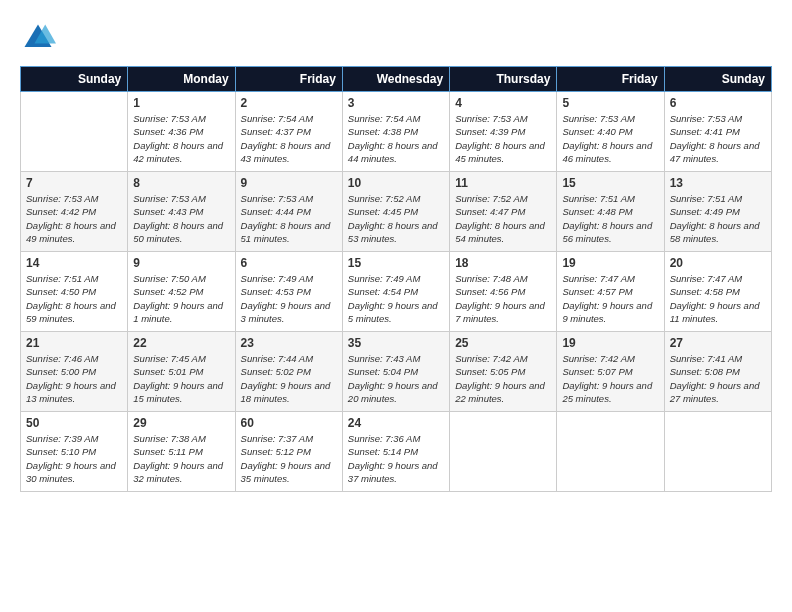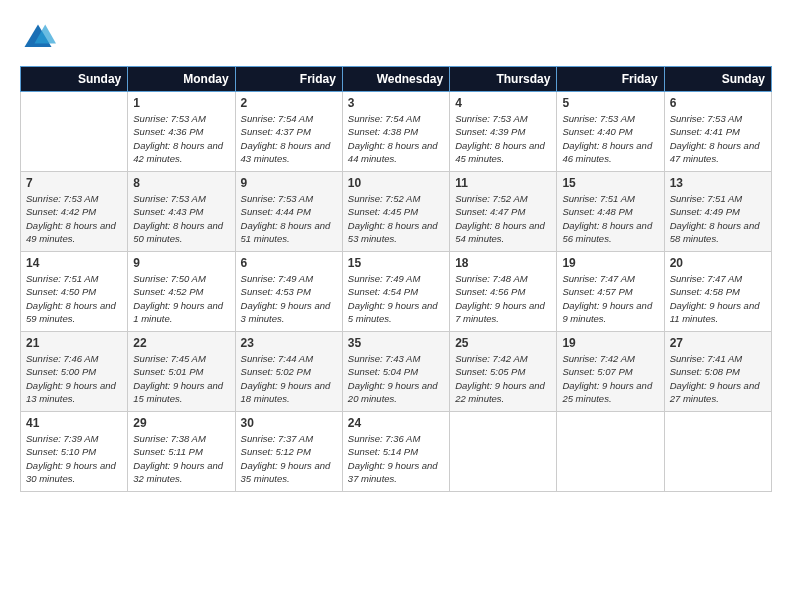--- a/index.html
+++ b/index.html
@@ -248,29 +248,29 @@
             <span class="day-number">19</span>
             <div class="day-info">Sunrise: 7:42 AM<br>Sunset: 5:07 PM<br>Daylight: 9 hours and 25 minutes.</div>
           </td>
           <td>
             <span class="day-number">27</span>
             <div class="day-info">Sunrise: 7:41 AM<br>Sunset: 5:08 PM<br>Daylight: 9 hours and 27 minutes.</div>
           </td>
         </tr>
         <tr>
           <td>
-            <span class="day-number">41</span>
+            <span class="day-number">50</span>
             <div class="day-info">Sunrise: 7:39 AM<br>Sunset: 5:10 PM<br>Daylight: 9 hours and 30 minutes.</div>
           </td>
           <td>
             <span class="day-number">29</span>
             <div class="day-info">Sunrise: 7:38 AM<br>Sunset: 5:11 PM<br>Daylight: 9 hours and 32 minutes.</div>
           </td>
           <td>
-            <span class="day-number">30</span>
+            <span class="day-number">60</span>
             <div class="day-info">Sunrise: 7:37 AM<br>Sunset: 5:12 PM<br>Daylight: 9 hours and 35 minutes.</div>
           </td>
           <td>
             <span class="day-number">24</span>
             <div class="day-info">Sunrise: 7:36 AM<br>Sunset: 5:14 PM<br>Daylight: 9 hours and 37 minutes.</div>
           </td>
           <td class="empty-cell"></td>
           <td class="empty-cell"></td>
           <td class="empty-cell"></td>
         </tr>

